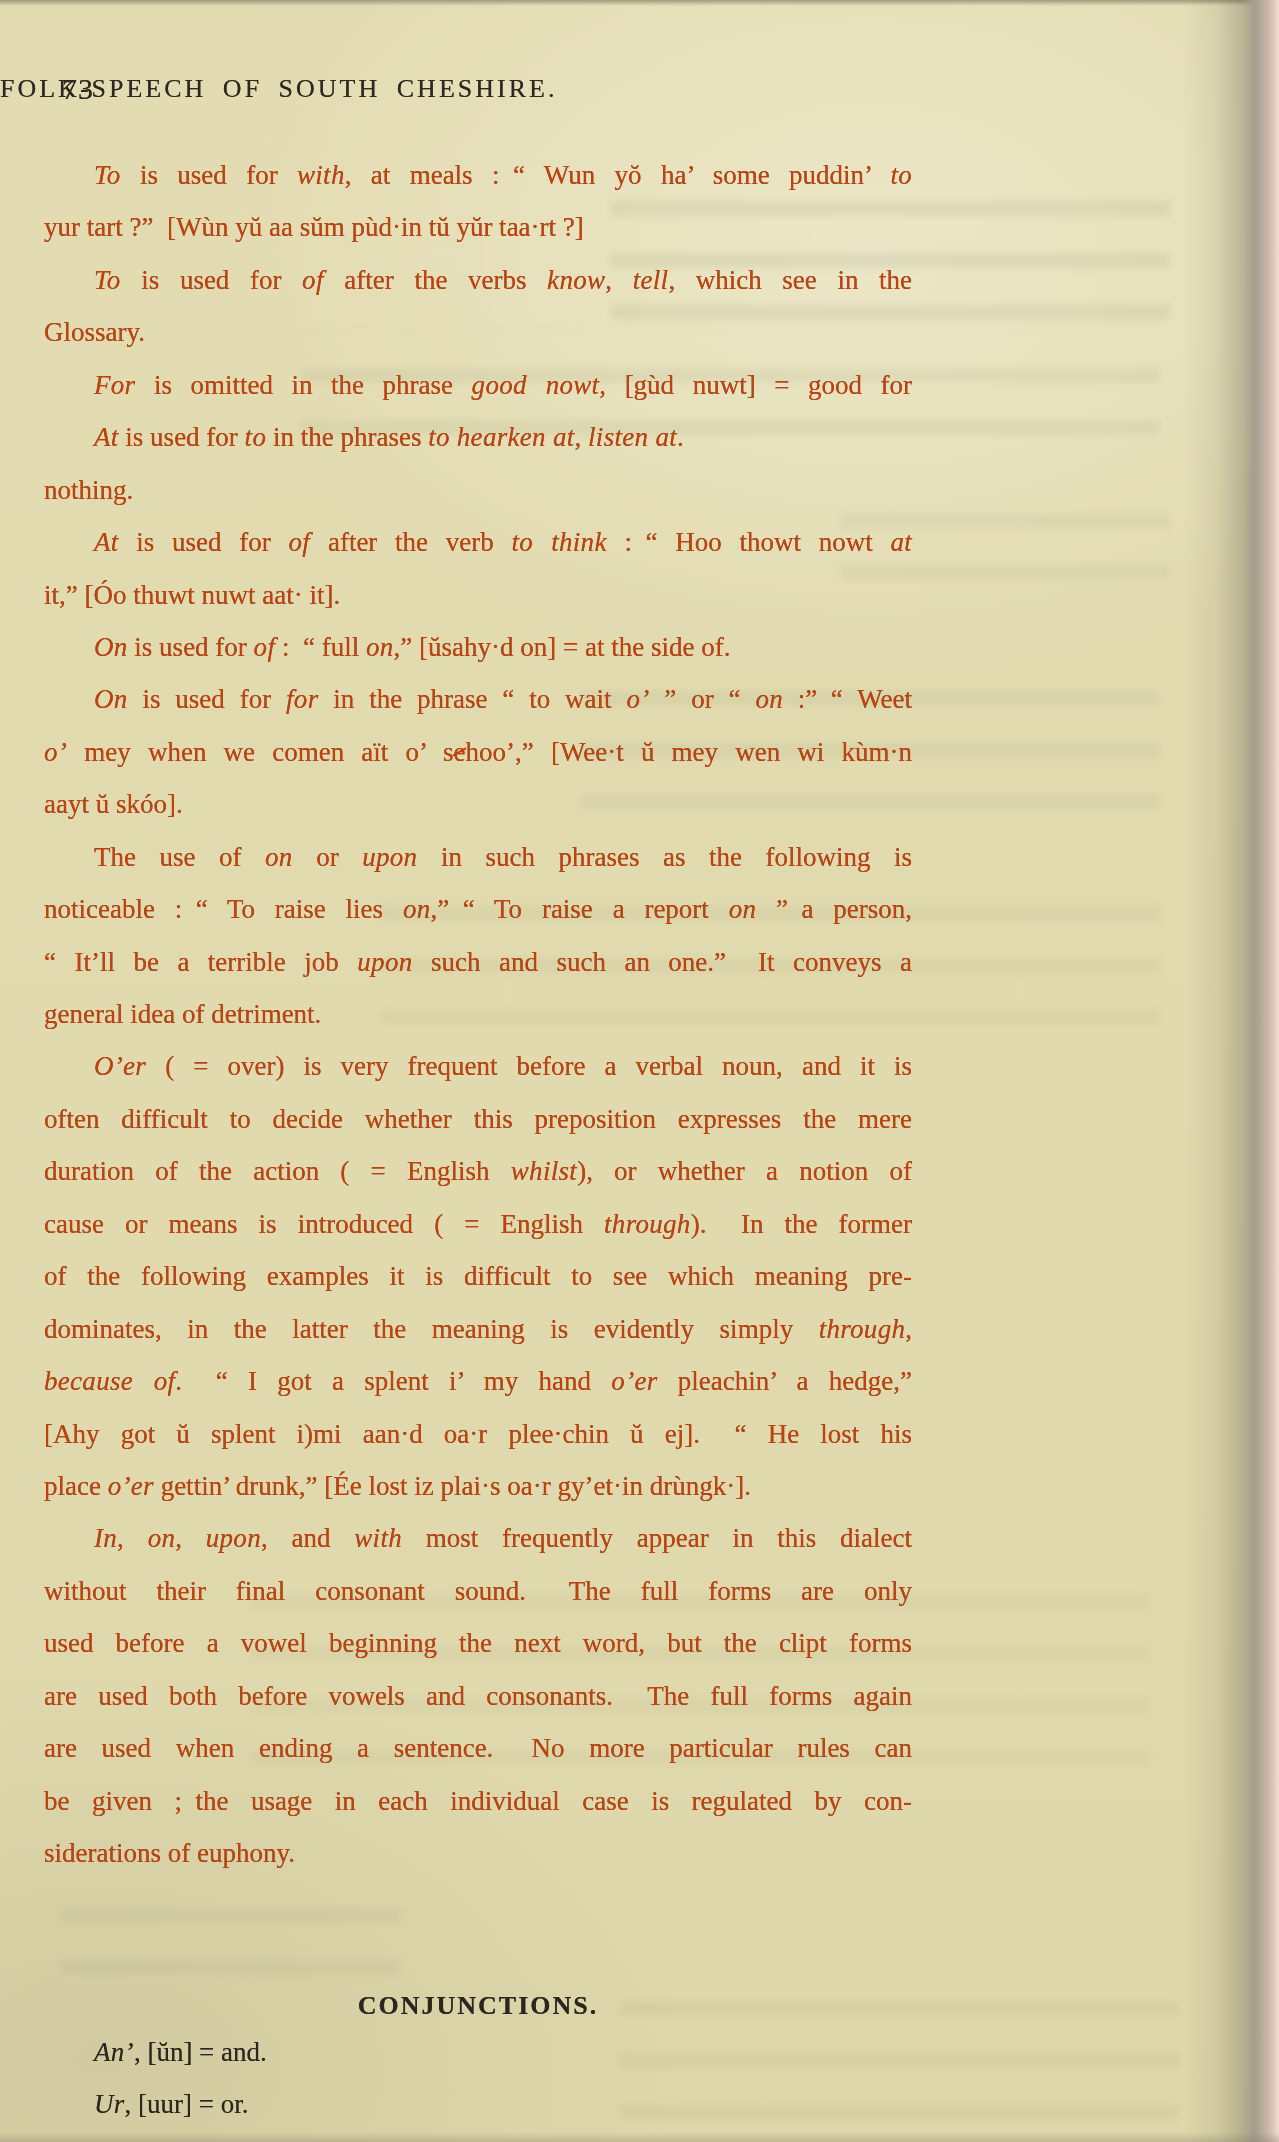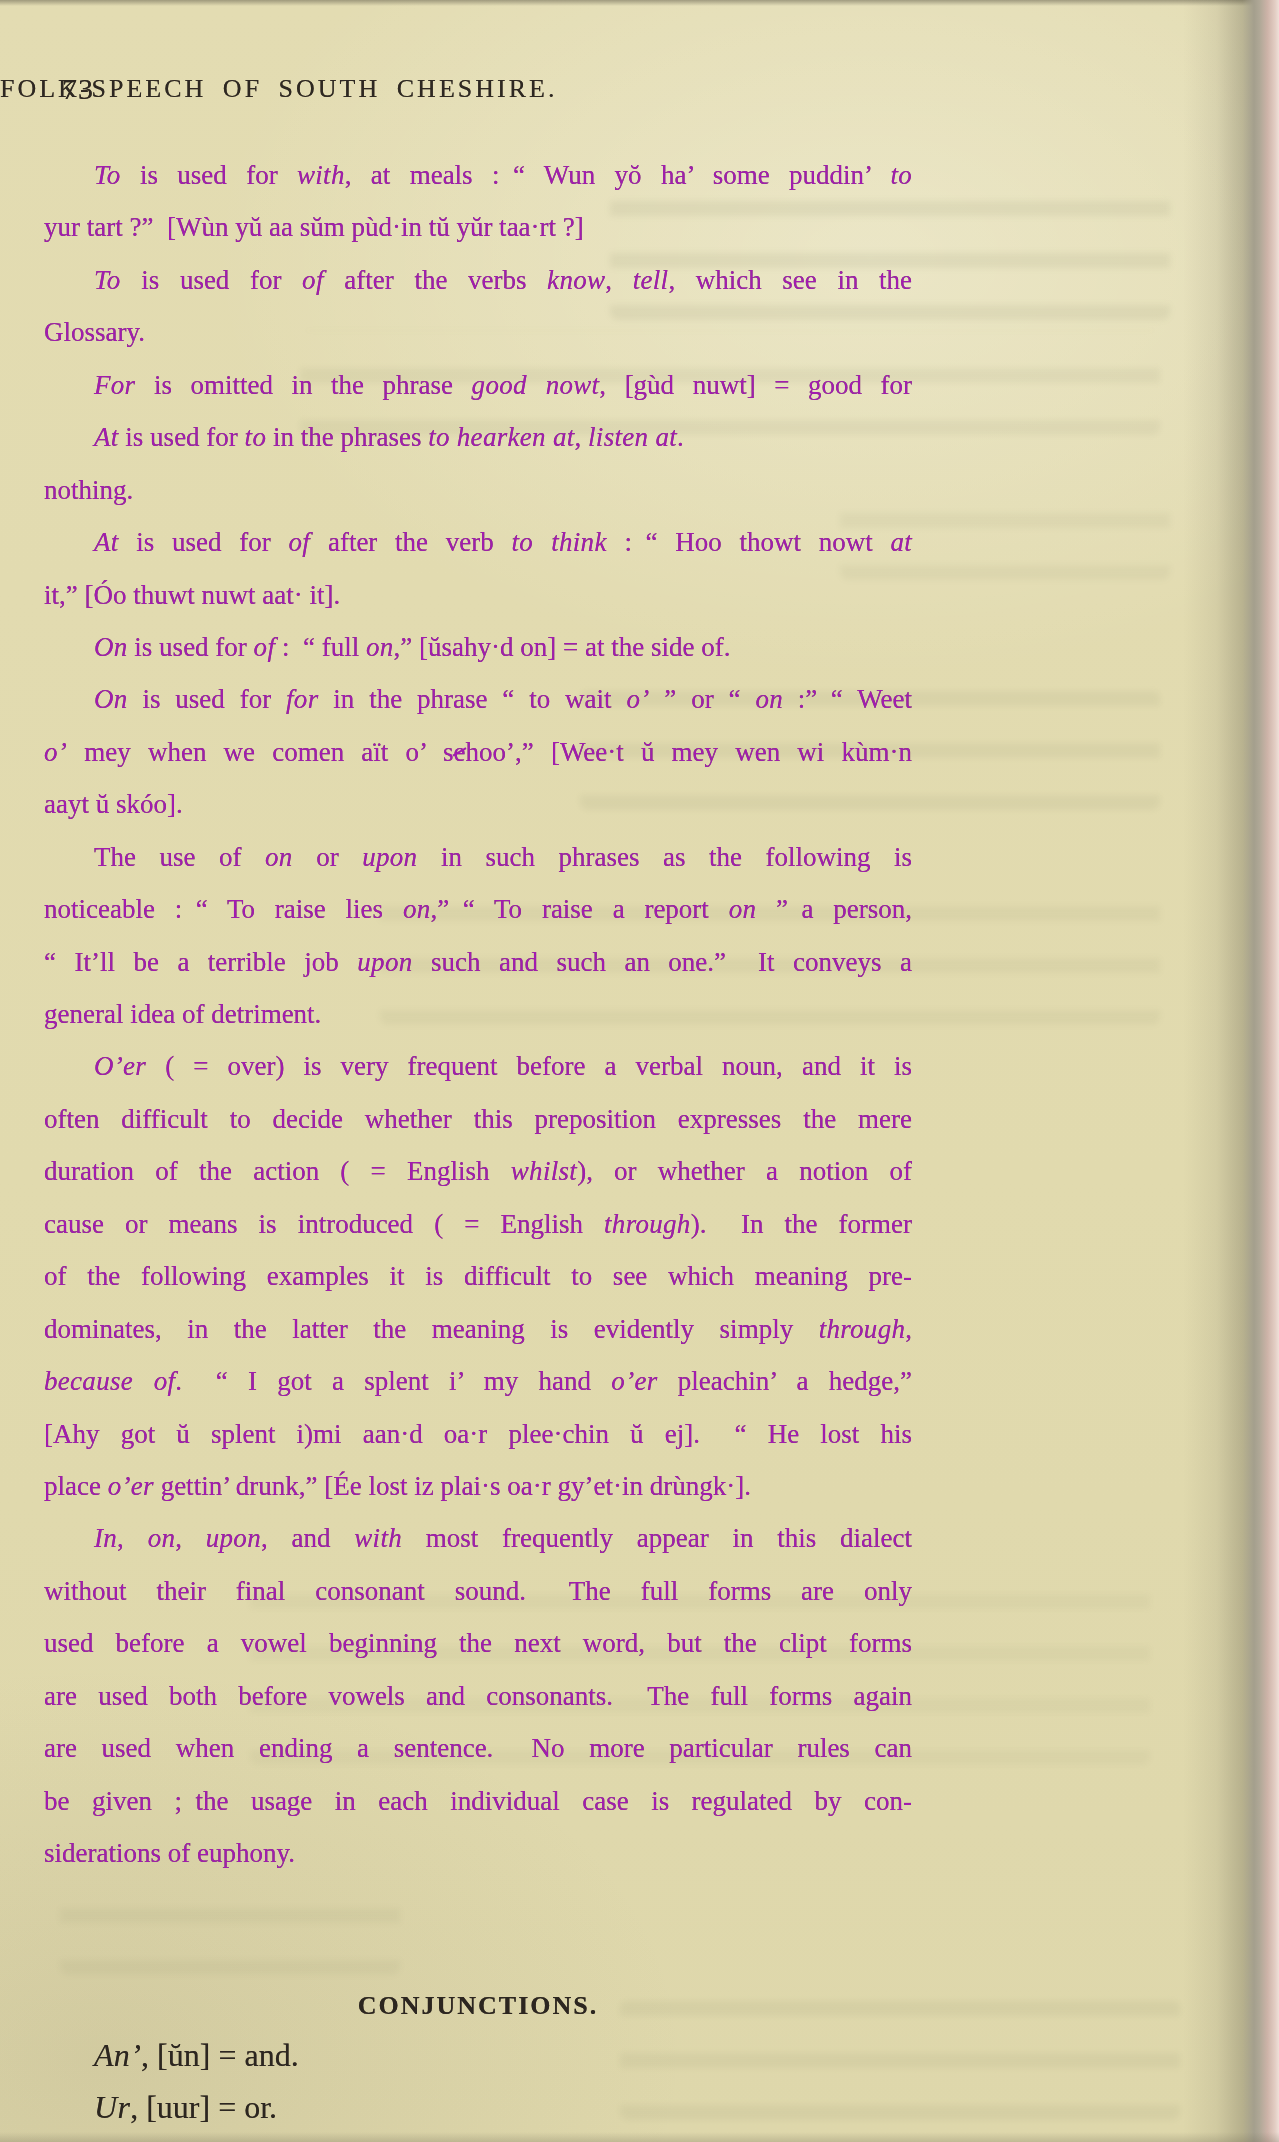--- a/index.html
+++ b/index.html
@@ -48,36 +48,36 @@
   .page-number{
     position:absolute;left:62px;top:2px;font-size:30px;letter-spacing:1px;
     text-shadow:0 0 0.6px rgba(40,30,20,0.7);
   }
   .running-title{
     position:absolute;left:0;top:4px;width:1200px;text-align:left;
     font-size:26px;letter-spacing:3px;word-spacing:7px;
     text-shadow:0 0 0.6px rgba(40,30,20,0.7);
   }
   .body-text{
-    position:absolute;left:44px;top:160px;width:868px;color:#a21caf;
+    position:absolute;left:44px;top:160px;width:868px;color:#c2410c;
     font-size:27px;
     text-shadow:0 0 0.5px rgba(44,34,24,0.65);
   }
   .line{height:52.45px;text-align:justify;white-space:normal;}
   .line.just{text-align-last:justify;}
   .line.ind{text-indent:50px;}
   .section-heading{
     position:absolute;left:44px;top:1991px;width:868px;text-align:center;
     font-size:26px;letter-spacing:2px;color:#2c2620;
     text-shadow:0 0 0.6px rgba(40,30,20,0.7);
     font-weight:bold;
   }
   .conj-list{
     position:absolute;left:44px;top:2037px;width:868px;color:#2c2620;
-    font-size:32px;text-shadow:0 0 0.5px rgba(44,34,24,0.65);
+    font-size:27px;text-shadow:0 0 0.5px rgba(44,34,24,0.65);
   }
   .struck{display:inline-block;position:relative;}
   .struck::after{
     content:"";position:absolute;left:-12%;right:-12%;top:46%;height:2px;
     background:currentColor;transform:rotate(-30deg);
   }
   i{letter-spacing:0.3px;}
 </style>
 </head>
 <body>

